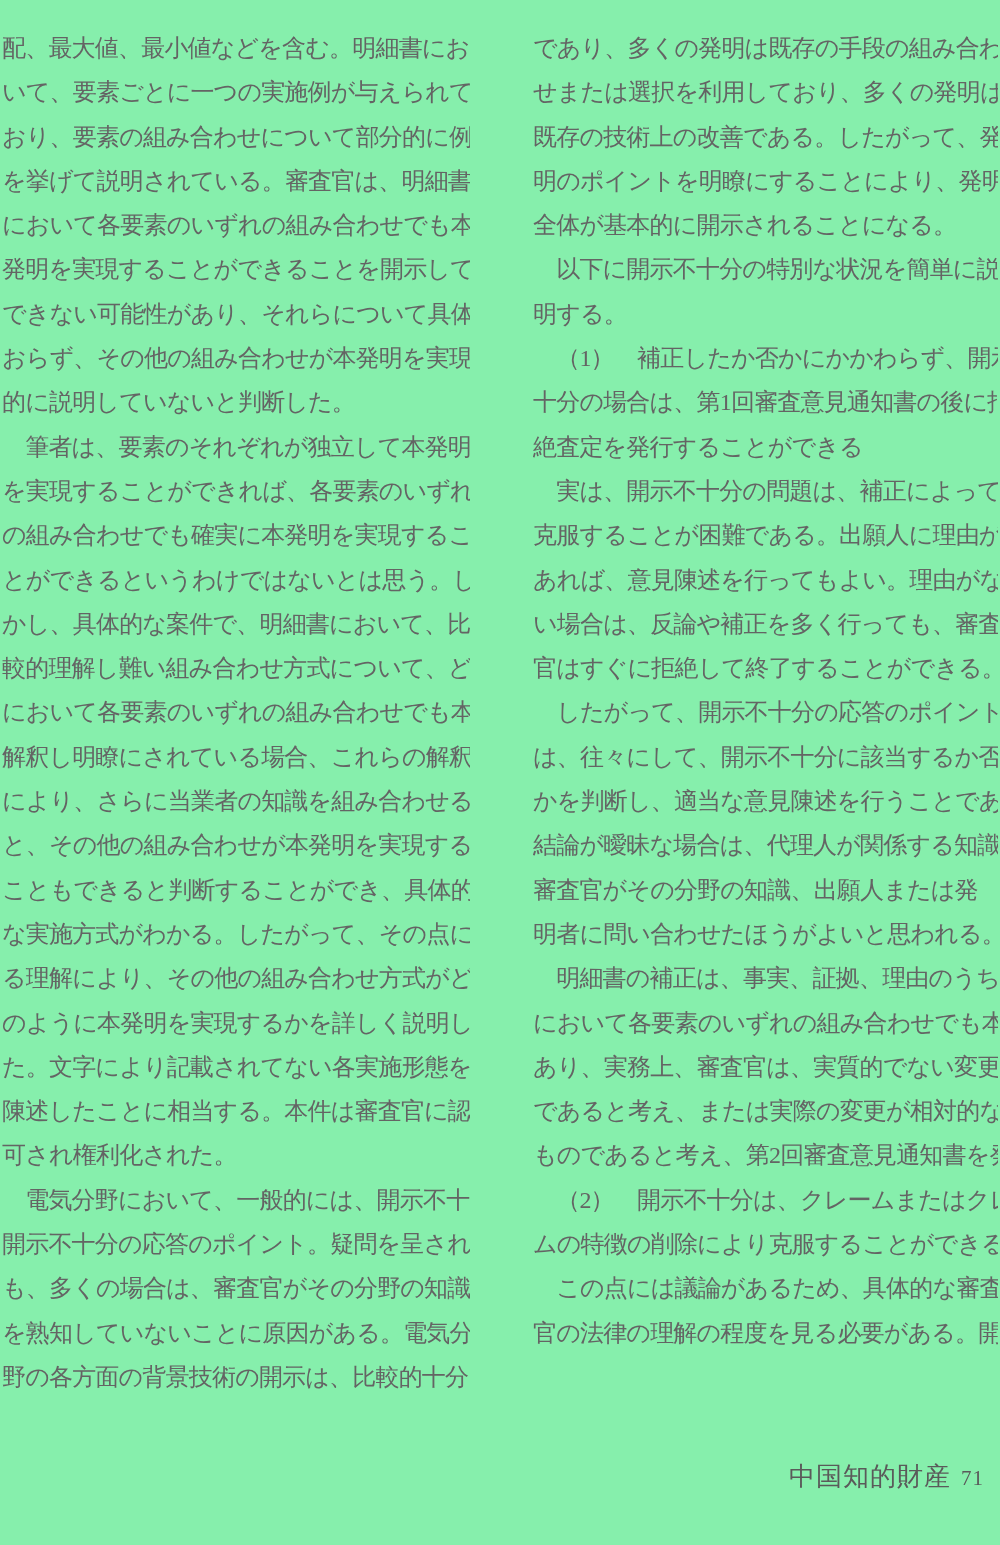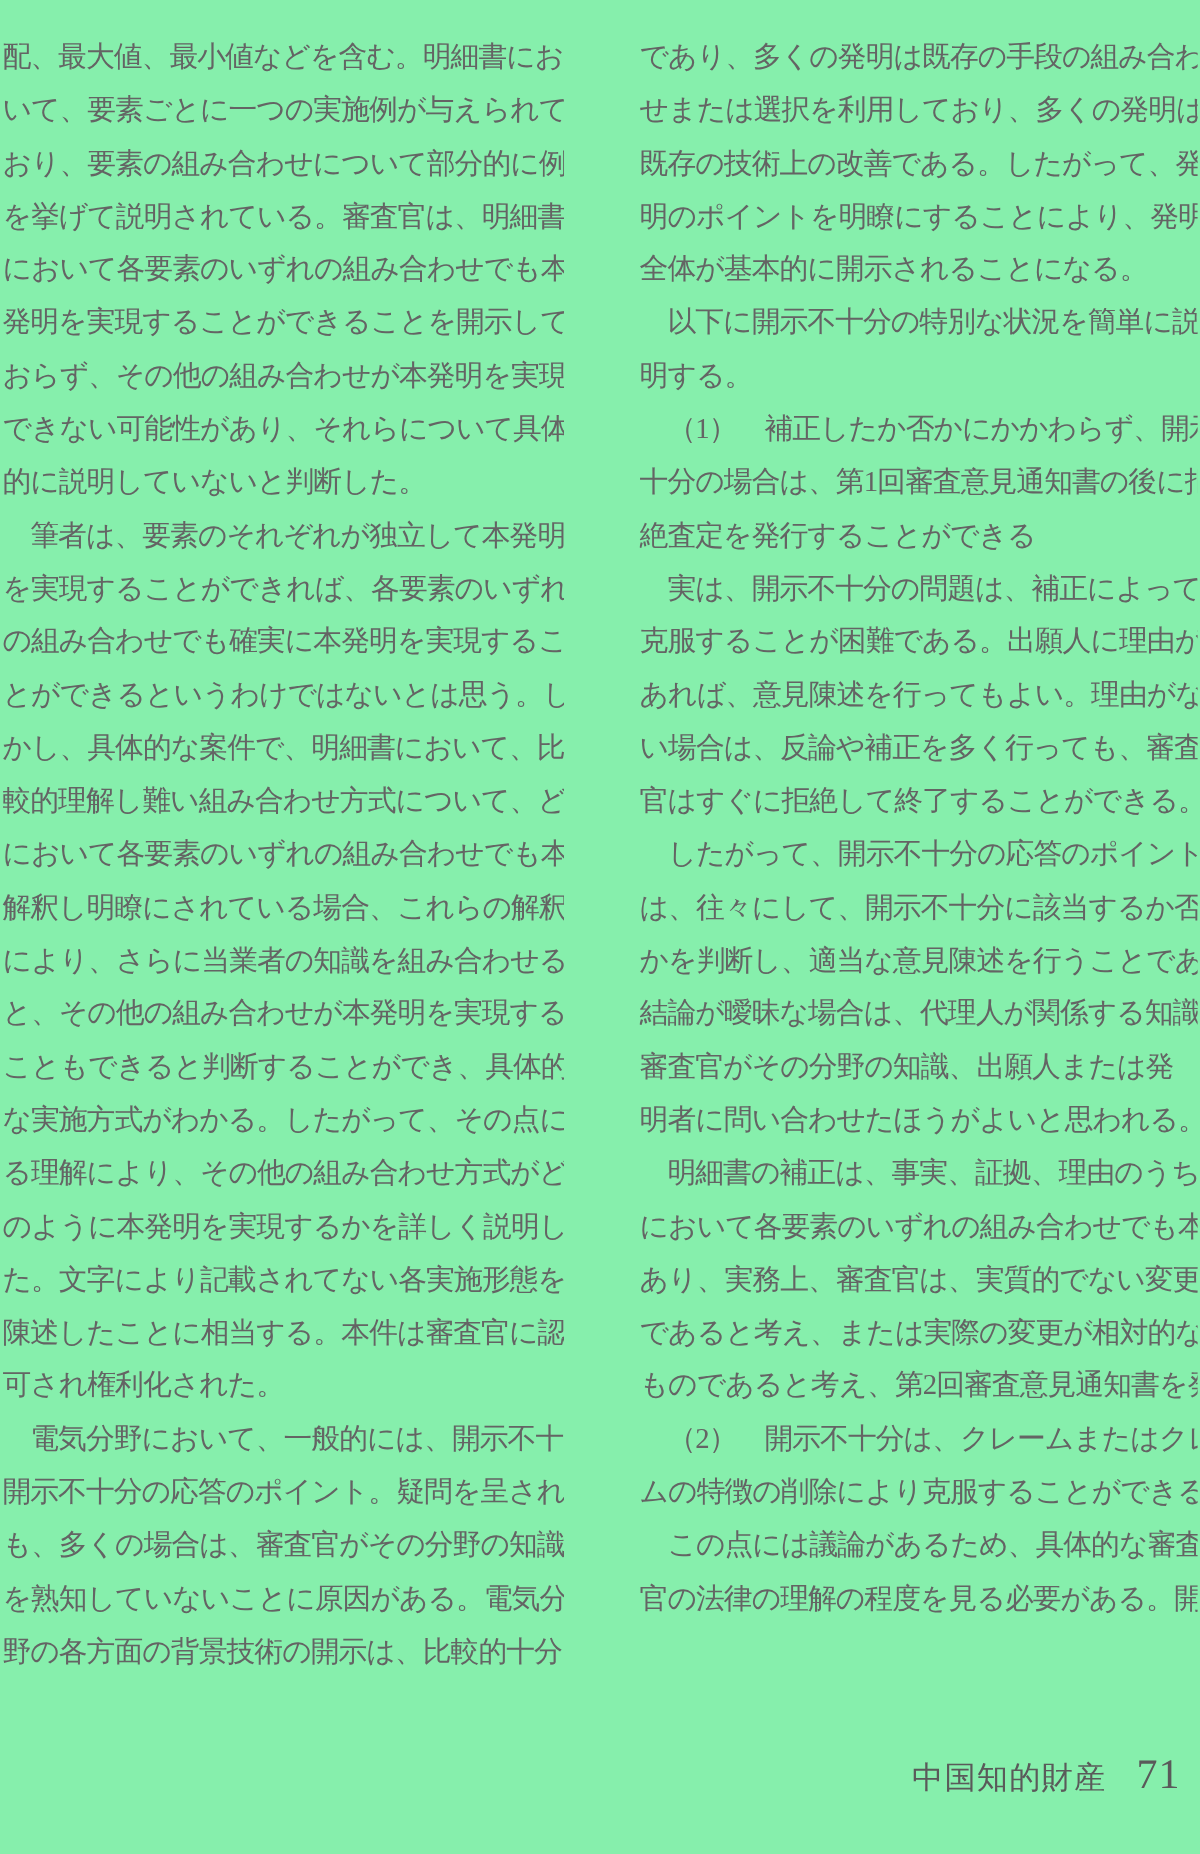--- a/index.html
+++ b/index.html
@@ -39,38 +39,38 @@
   .footer {
     position: absolute;
     top: 1459px;
     right: 16px;
     font-size: 26px;
     letter-spacing: 1px;
     color: #5a5a5a;
     white-space: nowrap;
   }
   .footer .page-num {
-    margin-left: 25px;
-    font-size: 35px;
+    margin-left: 10px;
+    font-size: 21px;
   }
 </style>
 </head>
 <body>
 
 <div class="page">
 
   <div class="column col-left">
       <div class="text-line">配、最大値、最小値などを含む。明細書にお</div>
       <div class="text-line">いて、要素ごとに一つの実施例が与えられて</div>
       <div class="text-line">おり、要素の組み合わせについて部分的に例</div>
       <div class="text-line">を挙げて説明されている。審査官は、明細書</div>
       <div class="text-line">において各要素のいずれの組み合わせでも本</div>
       <div class="text-line">発明を実現することができることを開示して</div>
+      <div class="text-line">できない可能性があり、それらについて具体</div>
       <div class="text-line">おらず、その他の組み合わせが本発明を実現</div>
-      <div class="text-line">できない可能性があり、それらについて具体</div>
       <div class="text-line">的に説明していないと判断した。</div>
       <div class="text-line">　筆者は、要素のそれぞれが独立して本発明</div>
       <div class="text-line">を実現することができれば、各要素のいずれ</div>
       <div class="text-line">の組み合わせでも確実に本発明を実現するこ</div>
       <div class="text-line">とができるというわけではないとは思う。し</div>
       <div class="text-line">かし、具体的な案件で、明細書において、比</div>
       <div class="text-line">較的理解し難い組み合わせ方式について、ど</div>
       <div class="text-line">において各要素のいずれの組み合わせでも本</div>
       <div class="text-line">解釈し明瞭にされている場合、これらの解釈</div>
       <div class="text-line">により、さらに当業者の知識を組み合わせる</div>

